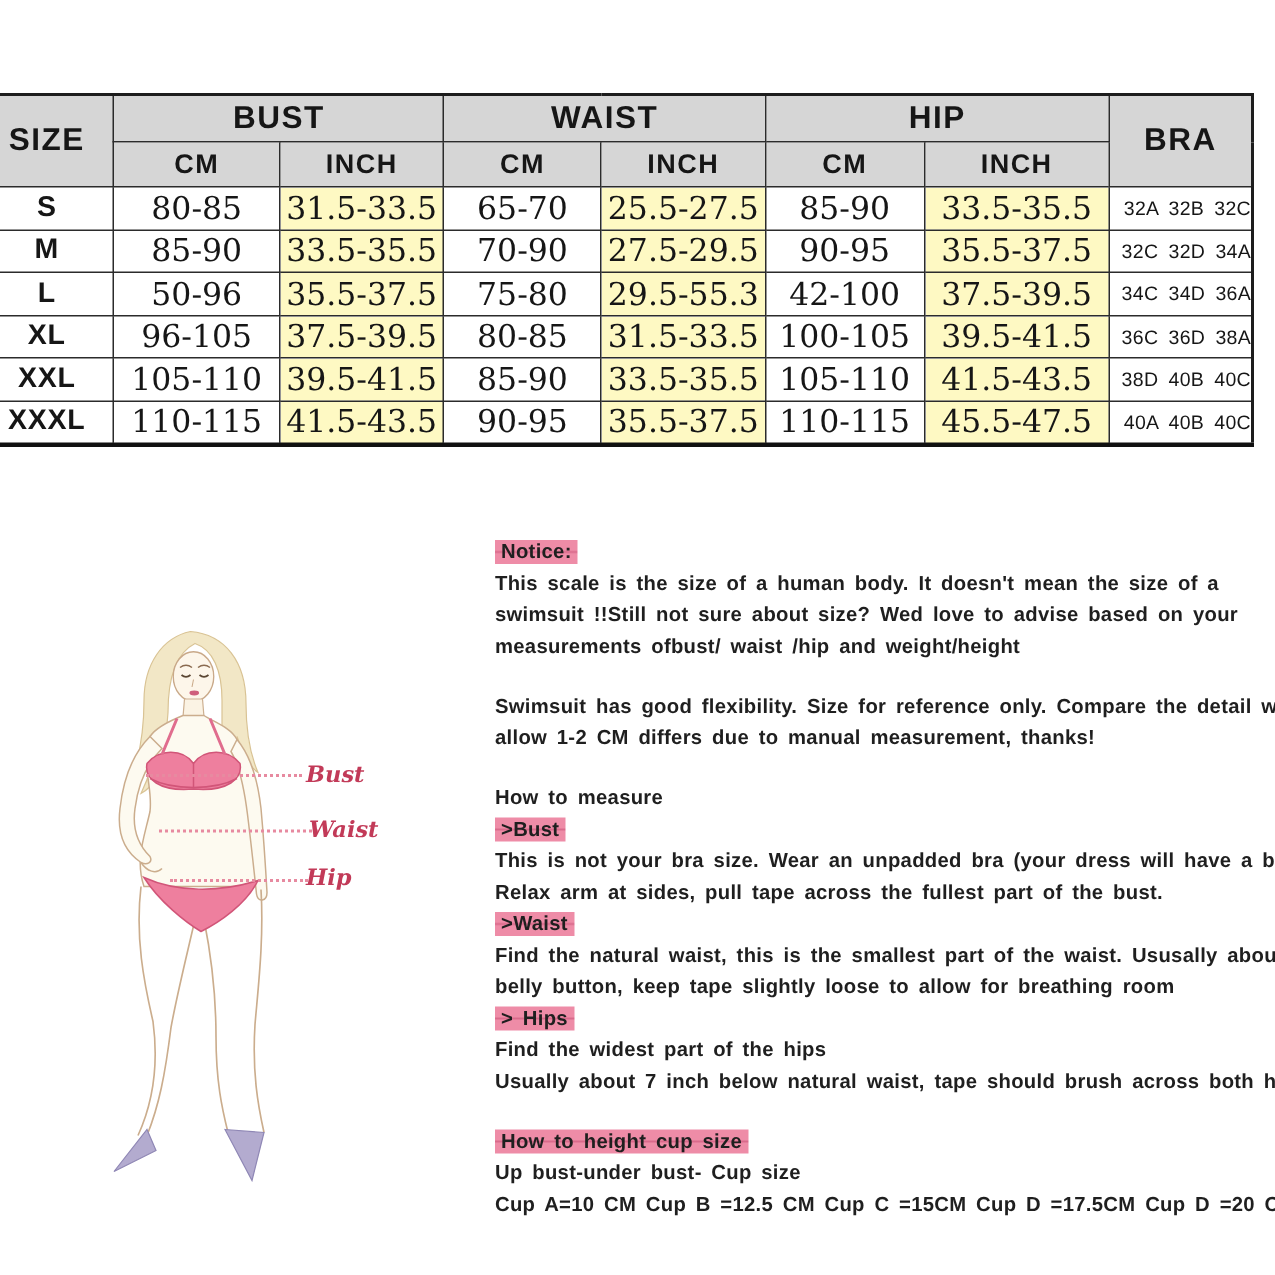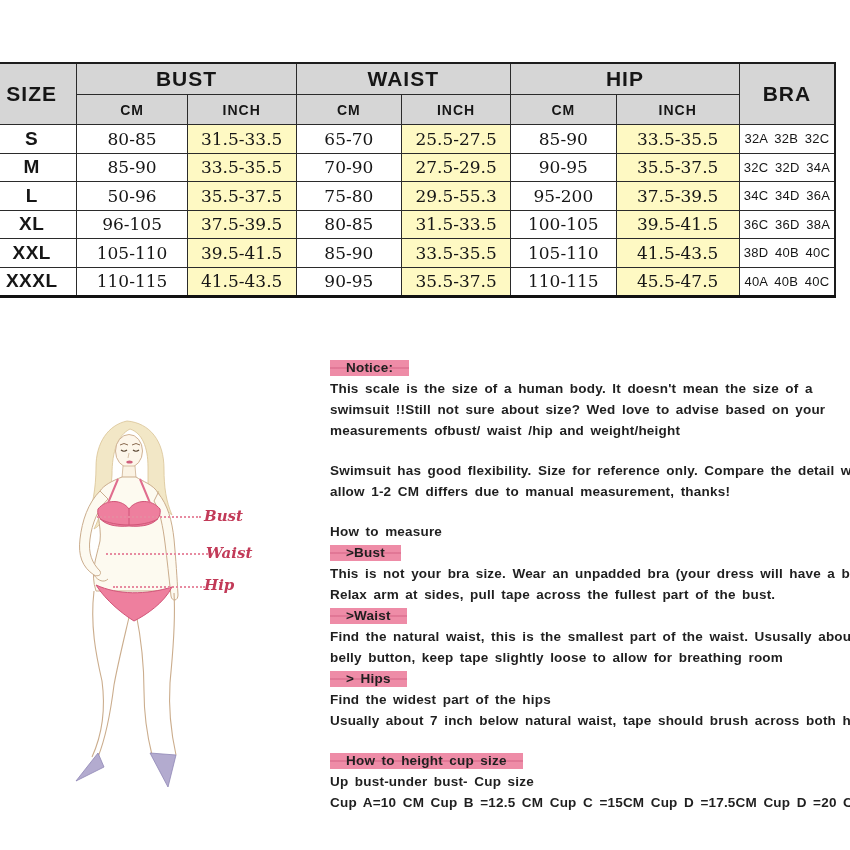--- a/index.html
+++ b/index.html
@@ -20,42 +20,42 @@
     padding:0;overflow:hidden;white-space:nowrap;
     color:#161616;
   }
   .size-table tr.hrow1 th{height:30px;}
   .size-table tr.hrow2 th{height:29px;}
   .size-table tr.drow td{height:27.5px;}
   .size-table th{
     background:#d6d6d6;font-weight:600;
     font-size:21px;letter-spacing:1px;font-family:"Liberation Sans",sans-serif;
   }
-  .size-table th.sub{font-size:14px;}
+  .size-table th.sub{font-size:18px;}
   .size-table td.cell-size{font-size:19px;font-weight:600;letter-spacing:.5px;background:#fff;}
-  .size-table td.cell-num{font-family:"DejaVu Serif",serif;font-size:17px;background:#fff;}
+  .size-table td.cell-num{font-family:"DejaVu Serif",serif;font-size:21px;background:#fff;}
   .size-table td.shaded{background:#fef9c3;}
-  .size-table td.cell-bra{font-size:13px;background:#fff;word-spacing:3px;letter-spacing:.2px;}
+  .size-table td.cell-bra{font-size:13px;background:#fff;word-spacing:3px;letter-spacing:.2px;text-align:right;}
   
   .sketch-wrap{position:absolute;left:30px;top:415px;width:280px;height:390px;}
   .measure-line{position:absolute;height:0;border-top:2px dotted #e78aa0;}
   .measure-label{
     position:absolute;font-family:"DejaVu Serif",serif;font-style:italic;font-weight:700;
     font-size:15px;color:#c23a58;
   }
   
   .notice-wrap{position:absolute;left:330px;top:357px;width:560px;}
   .nline{
     height:21px;line-height:21px;white-space:nowrap;
     font-weight:700;font-size:13.5px;letter-spacing:.2px;word-spacing:2.5px;
     color:#1f1f1f;font-family:"Liberation Sans",sans-serif;
   }
   .nline.gap{height:19px;}
   .hl{
-    display:inline-block;padding:0 16px;line-height:16px;
+    display:inline-block;padding:0 4px;line-height:16px;
     background:linear-gradient(to bottom,#ee8ca7 0%,#ee8ca7 42%,#d96a8b 50%,#ee8ca7 58%,#ee8ca7 100%);
   }
 </style>
 </head>
 <body>
 
 <table class="size-table">
   <colgroup>
     <col style="width:92px">
       <col style="width:112px">
@@ -103,21 +103,21 @@
         <td class="cell-num">90-95</td>
         <td class="cell-num shaded">35.5-37.5</td>
         <td class="cell-bra">32C 32D 34A</td>
       </tr>
       <tr class="drow">
         <td class="cell-size">L</td>
         <td class="cell-num">50-96</td>
         <td class="cell-num shaded">35.5-37.5</td>
         <td class="cell-num">75-80</td>
         <td class="cell-num shaded">29.5-55.3</td>
-        <td class="cell-num">95-200</td>
+        <td class="cell-num">42-100</td>
         <td class="cell-num shaded">37.5-39.5</td>
         <td class="cell-bra">34C 34D 36A</td>
       </tr>
       <tr class="drow">
         <td class="cell-size">XL</td>
         <td class="cell-num">96-105</td>
         <td class="cell-num shaded">37.5-39.5</td>
         <td class="cell-num">80-85</td>
         <td class="cell-num shaded">31.5-33.5</td>
         <td class="cell-num">100-105</td>

